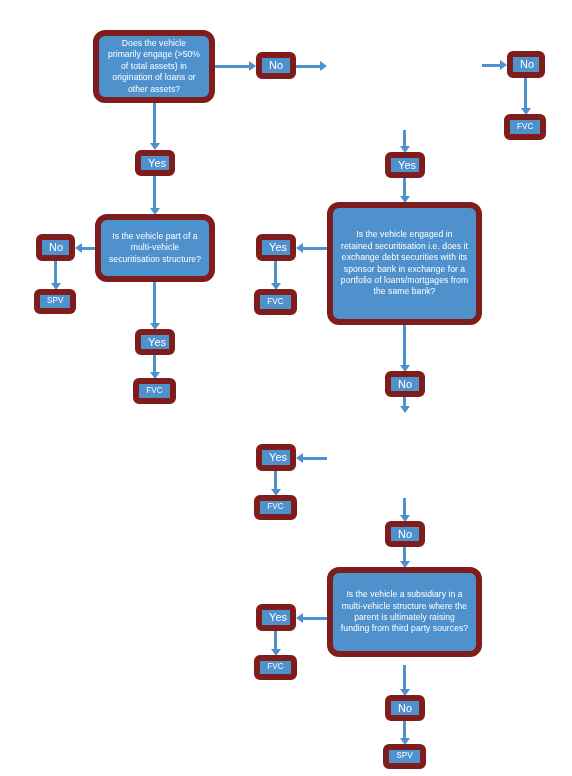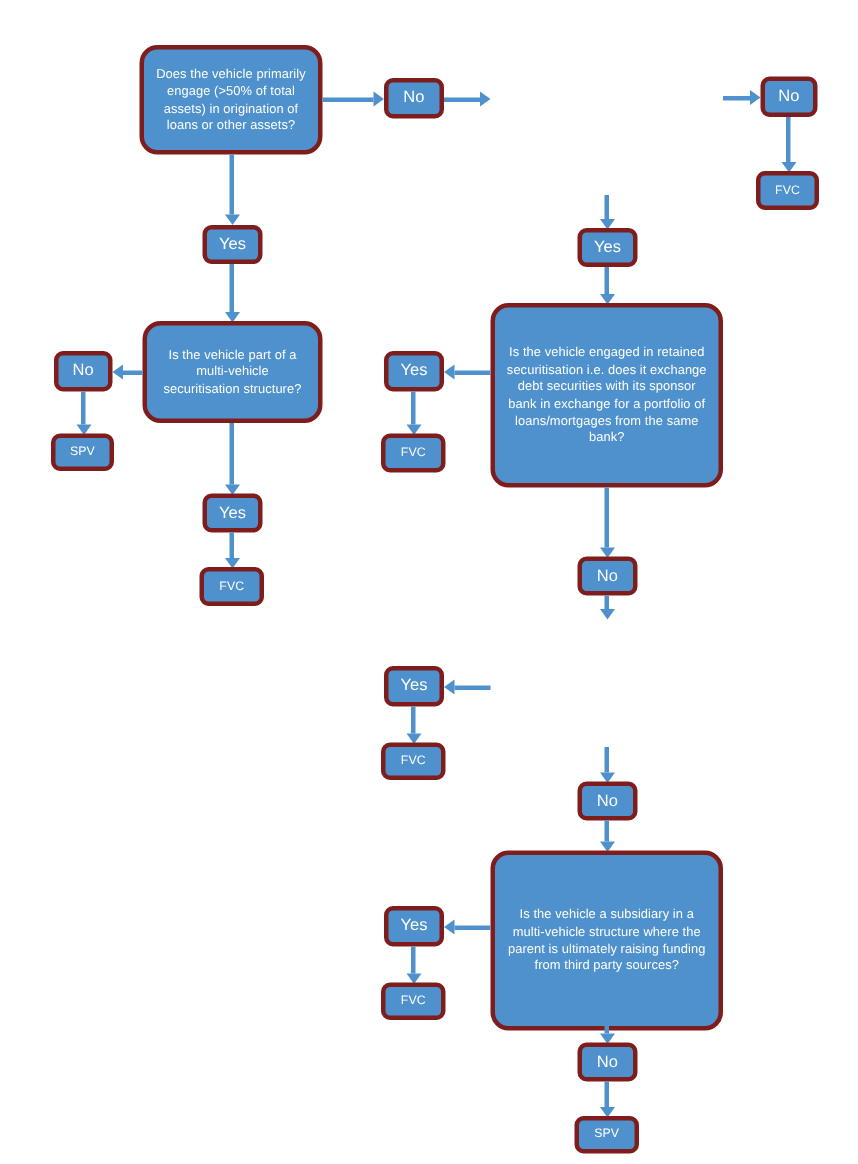--- a/index.html
+++ b/index.html
@@ -14,21 +14,21 @@
     position: relative;
     width: 572px;
     height: 776px;
     background: #ffffff;
     overflow: hidden;
   }
   .node {
     position: absolute;
     box-sizing: border-box;
     background: #4f91cd;
-    border: 3px solid #7f1d1d;
+    border: 6px solid #7f1d1d;
     border-radius: 9px;
     color: #ffffff;
     display: flex;
     align-items: center;
     justify-content: center;
     text-align: center;
     line-height: 1.32;
     letter-spacing: 0.05px;
     padding: 3px 7px;
     -webkit-font-smoothing: antialiased;
@@ -209,21 +209,21 @@
   <div class="conn v" style="left:403px; top:498px; height:17px;"></div>
   <div class="arrow down" style="left:400px; top:515px;"></div>
 
   <div class="node label" style="left:385px; top:521px; width:40px; height:26px;">
     <span class="txt">No</span>
   </div>
 
   <div class="conn v" style="left:403px; top:547px; height:14px;"></div>
   <div class="arrow down" style="left:400px; top:561px;"></div>
 
-  <div class="node decision" style="left:327px; top:567px; width:155px; height:120px;">
+  <div class="node decision" style="left:327px; top:567px; width:155px; height:90px;">
     <span class="txt">Is the vehicle a subsidiary in a multi-vehicle structure where the parent is ultimately raising funding from third party sources?</span>
   </div>
 
   <div class="conn h" style="left:303px; top:617px; width:24px;"></div>
   <div class="arrow left" style="left:296px; top:613px;"></div>
 
   <div class="node label" style="left:256px; top:604px; width:40px; height:27px;">
     <span class="txt">Yes</span>
   </div>
 

